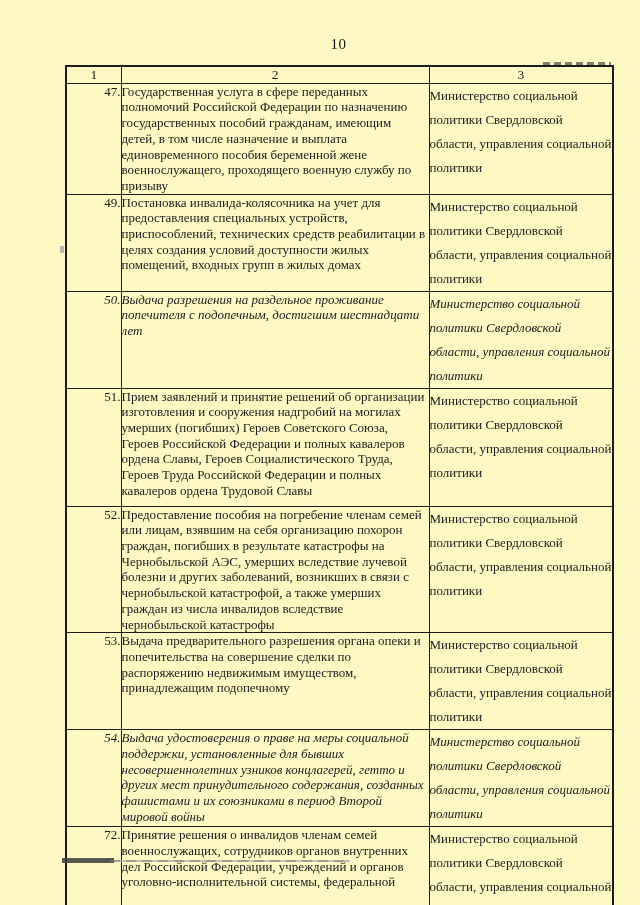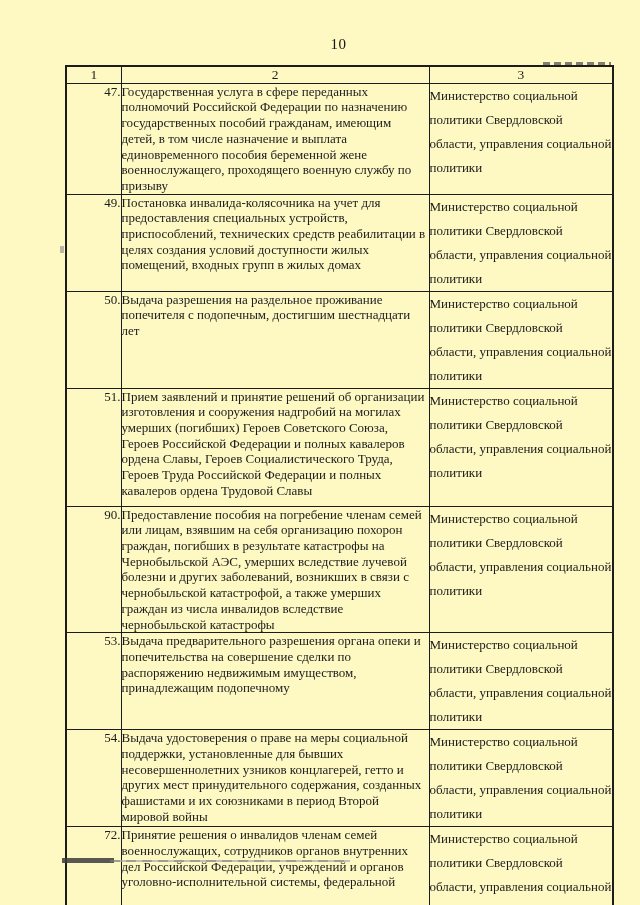--- a/index.html
+++ b/index.html
@@ -134,45 +134,45 @@
         <td class="cell-ministry">Министерство социальной политики Свердловской области, управления социальной политики</td>
       </tr>
 
 
       <tr style="height:79px;margin-left:24px;">
         <td class="cell-num">49.</td>
         <td class="cell-service">Постановка инвалида-колясочника на учет для предоставления специальных устройств, приспособлений, технических средств реабилитации в целях создания условий доступности жилых помещений, входных групп в жилых домах</td>
         <td class="cell-ministry">Министерство социальной политики Свердловской области, управления социальной политики</td>
       </tr>
 
-      <tr style="height:63px;">
+      <tr style="height:63px;font-style:italic;">
         <td class="cell-num">50.</td>
         <td class="cell-service">Выдача разрешения на раздельное проживание попечителя с подопечным, достигшим шестнадцати лет</td>
         <td class="cell-ministry">Министерство социальной политики Свердловской области, управления социальной политики</td>
       </tr>
 
       <tr style="height:118px;margin-left:27px;">
         <td class="cell-num">51.</td>
         <td class="cell-service">Прием заявлений и принятие решений об организации изготовления и сооружения надгробий на могилах умерших (погибших) Героев Советского Союза, Героев Российской Федерации и полных кавалеров ордена Славы, Героев Социалистического Труда, Героев Труда Российской Федерации и полных кавалеров ордена Трудовой Славы</td>
         <td class="cell-ministry">Министерство социальной политики Свердловской области, управления социальной политики</td>
       </tr>
 
       <tr style="height:126px;">
-        <td class="cell-num">90.</td>
+        <td class="cell-num">52.</td>
         <td class="cell-service">Предоставление пособия на погребение членам семей или лицам, взявшим на себя организацию похорон граждан, погибших в результате катастрофы на Чернобыльской АЭС, умерших вследствие лучевой болезни и других заболеваний, возникших в связи с чернобыльской катастрофой, а также умерших граждан из числа инвалидов вследствие чернобыльской катастрофы</td>
         <td class="cell-ministry">Министерство социальной политики Свердловской области, управления социальной политики</td>
       </tr>
 
       <tr style="height:64px;">
         <td class="cell-num">53.</td>
         <td class="cell-service">Выдача предварительного разрешения органа опеки и попечительства на совершение сделки по распоряжению недвижимым имуществом, принадлежащим подопечному</td>
         <td class="cell-ministry">Министерство социальной политики Свердловской области, управления социальной политики</td>
       </tr>
 
-      <tr style="height:91px;">
+      <tr style="height:91px;font-style:italic;">
         <td class="cell-num">54.</td>
         <td class="cell-service">Выдача удостоверения о праве на меры социальной поддержки, установленные для бывших несовершеннолетних узников концлагерей, гетто и других мест принудительного содержания, созданных фашистами и их союзниками в период Второй мировой войны</td>
         <td class="cell-ministry">Министерство социальной политики Свердловской области, управления социальной политики</td>
       </tr>
 
       <tr style="height:64px;">
         <td class="cell-num">72.</td>
         <td class="cell-service">Принятие решения о инвалидов членам семей военнослужащих, сотрудников органов внутренних дел Российской Федерации, учреждений и органов уголовно-исполнительной системы, федеральной</td>
         <td class="cell-ministry">Министерство социальной политики Свердловской области, управления социальной политики</td>
       </tr>

